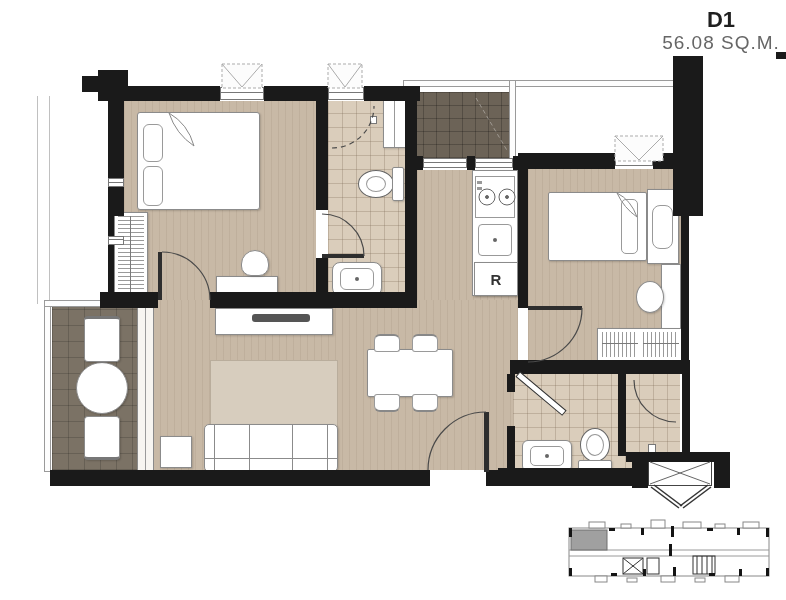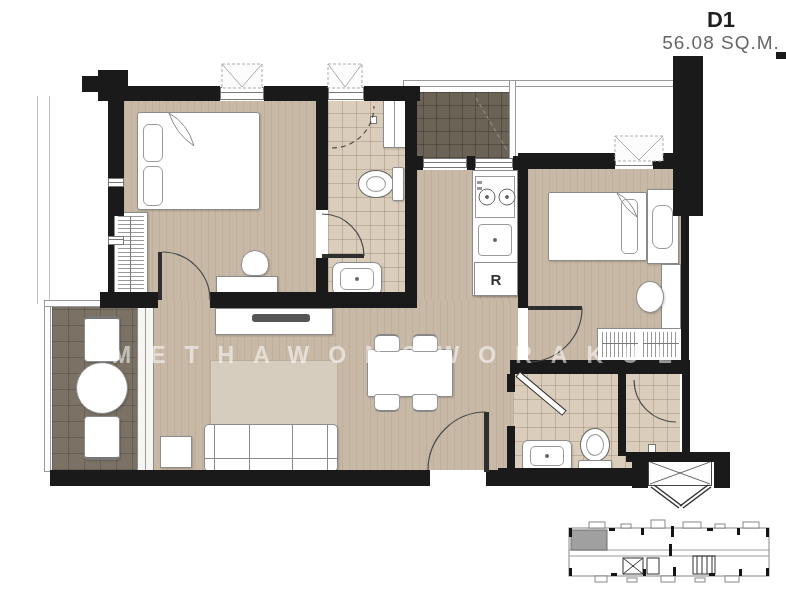--- a/index.html
+++ b/index.html
@@ -245,21 +245,20 @@
       <circle cx="467" cy="197" r="1.5" fill="#666"></circle>
         <circle cx="487" cy="197" r="1.5" fill="#666"></circle>
       <rect x="457" y="181" width="5" height="3" fill="#999" stroke="none"></rect>
       <rect x="457" y="187" width="5" height="3" fill="#999" stroke="none"></rect>
     </g>
     <g>
       <path d="M456,98 L488,152" stroke="rgba(255,255,255,.35)" stroke-dasharray="4 3" fill="none"></path>
     </g>
   </svg>
 
-  <div class="wm" id="wm2">METHAWONGWORAKUL</div>
 
   <svg class="overlay" style="left:545px;top:514px;z-index:7;" width="212" height="80" viewBox="0 0 212 80">
     <g stroke="#888" fill="#fff">
       <rect x="4" y="14" width="200" height="48"></rect>
       <rect x="24" y="8" width="16" height="6"></rect>
         <rect x="56" y="10" width="10" height="4"></rect>
       <rect x="86" y="6" width="14" height="8"></rect>
         <rect x="118" y="8" width="18" height="6"></rect>
       <rect x="150" y="10" width="10" height="4"></rect>
         <rect x="178" y="8" width="16" height="6"></rect>

